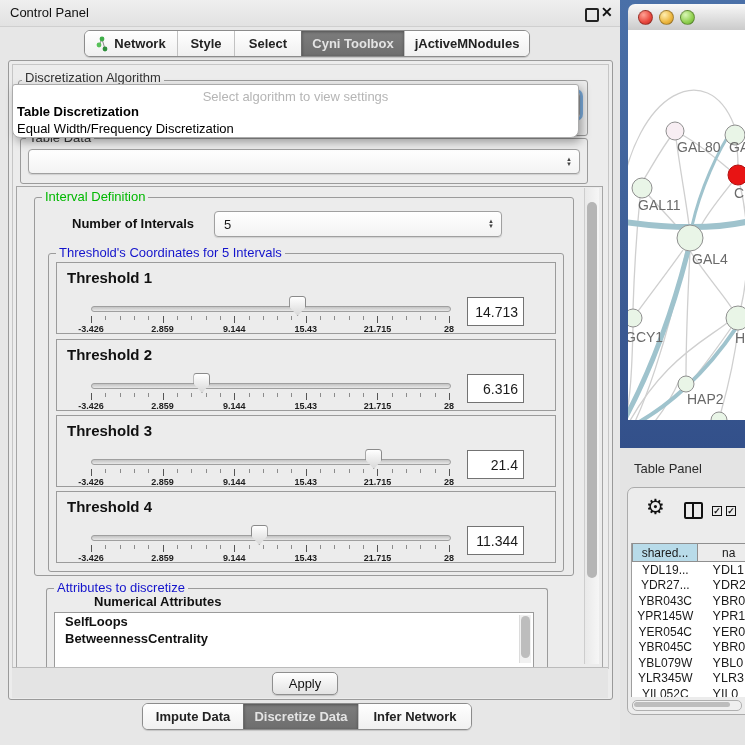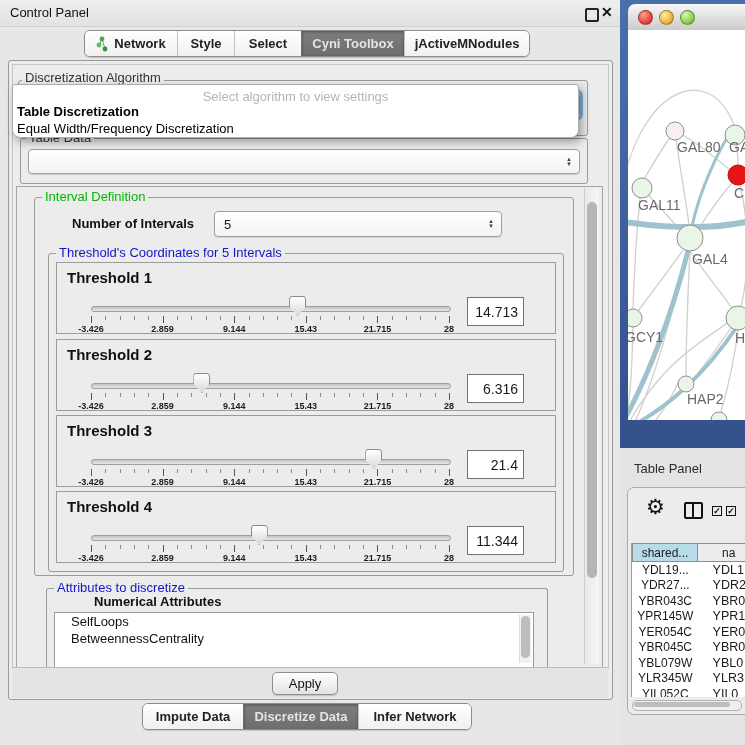--- a/index.html
+++ b/index.html
@@ -51,21 +51,21 @@
             border:1px solid #9f9f9f;border-radius:3px;}
   .sl-handle{position:absolute;width:17px;height:20px;background:linear-gradient(#ffffff,#d9d9d9);
              border:1px solid #8a8a8a;box-sizing:border-box;border-radius:3px 3px 0 0;
              clip-path:polygon(0 0,100% 0,100% 52%,50% 100%,0 52%);}
   .tick{position:absolute;width:1px;background:#787878;}
   .ticklabel{position:absolute;width:44px;text-align:center;font-size:9px;font-weight:700;color:#1c1c1c;}
   .valbox{position:absolute;width:57px;height:29px;background:#fff;border:1px solid #737373;
           font-size:14px;display:flex;align-items:center;justify-content:flex-end;
           padding-right:5px;box-sizing:border-box;}
 
-  .attr-item{font-size:13px;line-height:17px;padding-left:16px;color:#111;}
+  .attr-item{font-size:13px;line-height:17px;padding-left:10px;color:#111;font-weight:bold;}
   .listbox{background:#fff;border:1px solid #9b9b9b;overflow:hidden;}
   .lscroll{position:absolute;right:2px;top:2px;width:11px;height:48px;background:#f1f1f1;border-left:1px solid #dcdcdc;}
   .lthumb{position:absolute;left:1px;top:1px;width:9px;height:42px;border-radius:5px;background:#bdbdbd;}
 
   .applybar{left:12px;top:667px;width:596px;height:30px;background:#e4e4e4;border-top:1px solid #bbb;}
   .btn{display:flex;align-items:center;justify-content:center;font-size:13px;color:#111;
        background:linear-gradient(#ffffff,#e3e3e3);border:1px solid #8f8f8f;border-radius:5px;
        box-shadow:0 1px 1px rgba(0,0,0,.15);}
 
   

